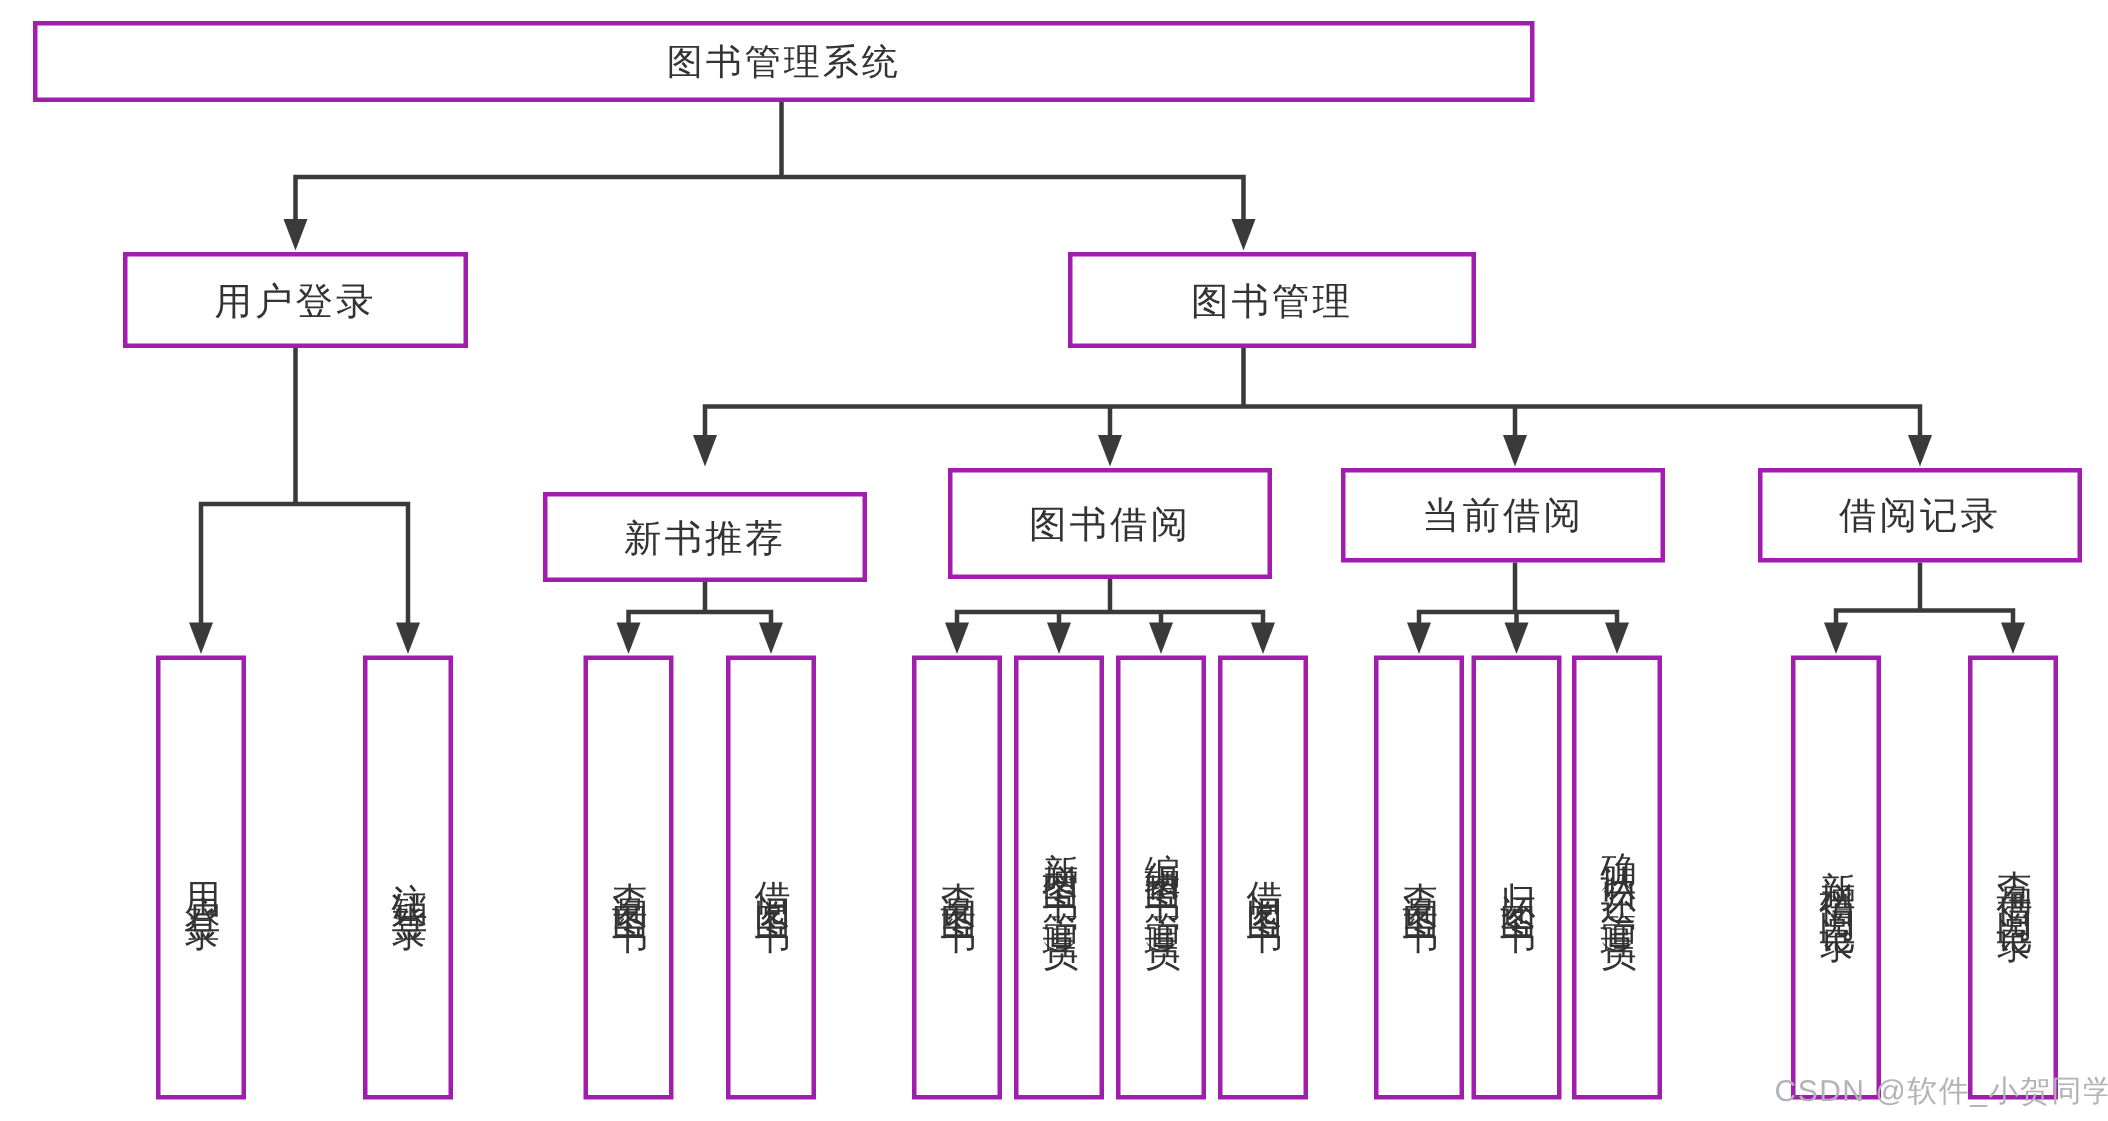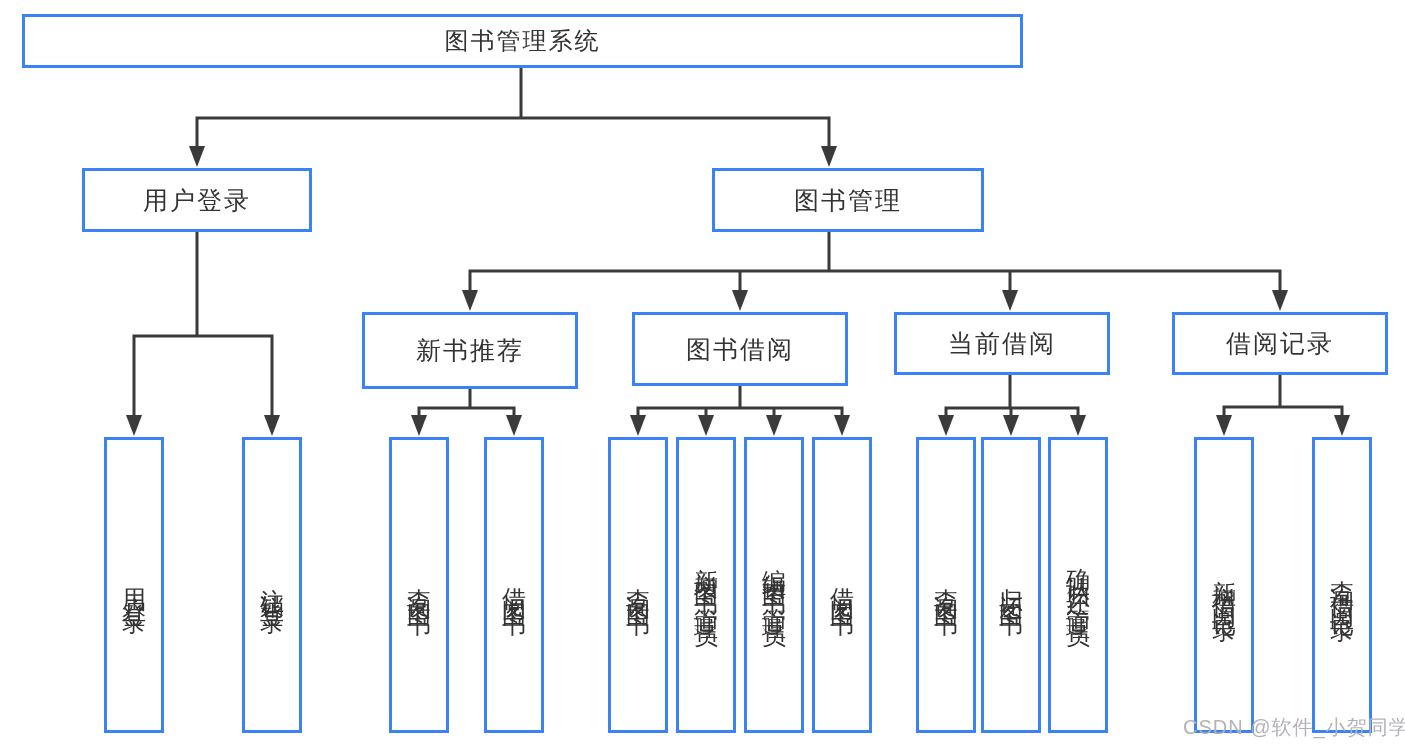--- a/index.html
+++ b/index.html
@@ -18,21 +18,21 @@
   #connectors {
     position: absolute;
     left: 0; top: 0;
     width: 1405px;
     height: 747px;
   }
   .node {
     position: absolute;
     box-sizing: border-box;
     background: #ffffff;
-    border: 3px solid #3b82f6;
+    border: 3px solid #a21caf;
     display: flex;
     align-items: center;
     justify-content: center;
     color: #333333;
   }
   .h-node {
     font-size: 25px;
     letter-spacing: 2px;
     white-space: nowrap;
   }
@@ -93,21 +93,21 @@
     <polygon points="1224,436 1216,415 1232,415"></polygon>
     <polygon points="1342,436 1334,415 1350,415"></polygon>
   </g>
 </svg>
 
 <div class="node root-node" style="left:22px; top:14px; width:1001px; height:54px;">图书管理系统</div>
 
 <div class="node h-node" style="left:82px; top:168px; width:230px; height:64px;">用户登录</div>
 <div class="node h-node" style="left:712px; top:168px; width:272px; height:64px;">图书管理</div>
 
-<div class="node h-node" style="left:362px; top:312px; width:216px; height:77px;">新书推荐</div>
+<div class="node h-node" style="left:362px; top:328px; width:216px; height:60px;">新书推荐</div>
 <div class="node h-node" style="left:632px; top:312px; width:216px; height:74px;">图书借阅</div>
 <div class="node h-node" style="left:894px; top:312px; width:216px; height:63px;">当前借阅</div>
 <div class="node h-node" style="left:1172px; top:312px; width:216px; height:63px;">借阅记录</div>
 
 <div class="node v-node" style="left:104px;">用户登录</div>
 <div class="node v-node" style="left:242px;">注销登录</div>
 
 <div class="node v-node" style="left:389px;">查询图书</div>
 <div class="node v-node" style="left:484px;">借阅图书</div>
 

